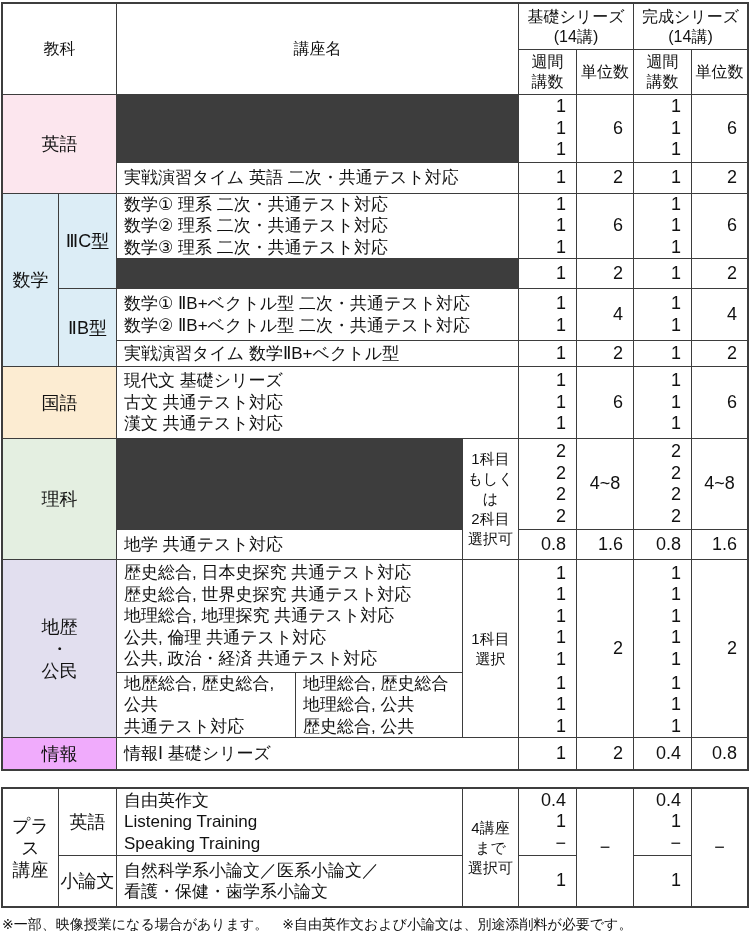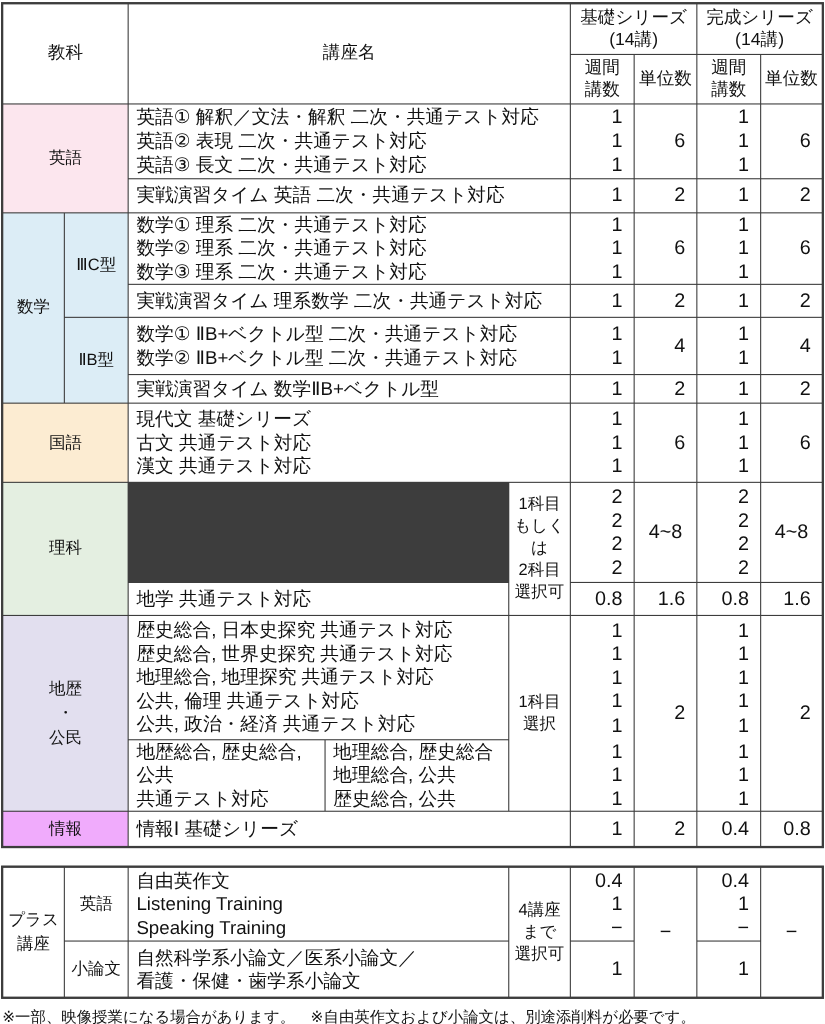--- a/index.html
+++ b/index.html
@@ -32,21 +32,21 @@
     background: #ffffff;
     display: flex;
     flex-direction: column;
     justify-content: center;
     white-space: pre-line;
     font-size: 17px;
     line-height: 21.5px;
     overflow: hidden;
   }
   .hdr   { align-items: center; text-align: center; font-size: 16px; line-height: 20px; }
-  .label { align-items: center; text-align: center; font-size: 15px; line-height: 22px; }
+  .label { align-items: center; text-align: center; font-size: 18px; line-height: 22px; }
   .course { padding-left: 7px; }
   .note  { align-items: center; text-align: center; font-size: 15px; line-height: 20px; }
   .num   { align-items: flex-end; text-align: right; padding-right: 10px; font-size: 18px; }
   .num-c { align-items: center; text-align: center; padding-right: 0; font-size: 18px; }
   .bg-english  { background: #fce6ee; }
   .bg-math     { background: #dcedf6; }
   .bg-japanese { background: #fcecd2; text-align: right; }
   .bg-science  { background: #e4efe1; }
   .bg-social   { background: #e2dfef; }
   .bg-info     { background: #f0abfc; }
@@ -68,23 +68,20 @@
     <div class="cell hdr" style="grid-area:1/8/2/10">完成シリーズ
 (14講)</div>
     <div class="cell hdr" style="grid-area:2/6/3/7">週間
 講数</div>
     <div class="cell hdr" style="grid-area:2/7/3/8">単位数</div>
     <div class="cell hdr" style="grid-area:2/8/3/9">週間
 講数</div>
     <div class="cell hdr" style="grid-area:2/9/3/10">単位数</div>
 
     <div class="cell label bg-english" style="grid-area:3/1/5/3">英語</div>
-    <div class="cell course" style="grid-area:3/3/4/6">英語① 解釈／文法・解釈 二次・共通テスト対応
-英語② 表現 二次・共通テスト対応
-英語③ 長文 二次・共通テスト対応</div>
     <div class="cell num" style="grid-area:3/6/4/7">1
 1
 1</div>
     <div class="cell num" style="grid-area:3/7/4/8">6</div>
     <div class="cell num" style="grid-area:3/8/4/9">1
 1
 1</div>
     <div class="cell num" style="grid-area:3/9/4/10">6</div>
     <div class="cell course" style="grid-area:4/3/5/6">実戦演習タイム 英語 二次・共通テスト対応</div>
     <div class="cell num" style="grid-area:4/6/5/7">1</div>
@@ -100,21 +97,20 @@
 数学② 理系 二次・共通テスト対応
 数学③ 理系 二次・共通テスト対応</div>
     <div class="cell num" style="grid-area:5/6/6/7">1
 1
 1</div>
     <div class="cell num" style="grid-area:5/7/6/8">6</div>
     <div class="cell num" style="grid-area:5/8/6/9">1
 1
 1</div>
     <div class="cell num" style="grid-area:5/9/6/10">6</div>
-    <div class="cell course" style="grid-area:6/3/7/6">実戦演習タイム 理系数学 二次・共通テスト対応</div>
     <div class="cell num" style="grid-area:6/6/7/7">1</div>
     <div class="cell num" style="grid-area:6/7/7/8">2</div>
     <div class="cell num" style="grid-area:6/8/7/9">1</div>
     <div class="cell num" style="grid-area:6/9/7/10">2</div>
 
     <div class="cell course" style="grid-area:7/3/8/6">数学① ⅡB+ベクトル型 二次・共通テスト対応
 数学② ⅡB+ベクトル型 二次・共通テスト対応</div>
     <div class="cell num" style="grid-area:7/6/8/7">1
 1</div>
     <div class="cell num" style="grid-area:7/7/8/8">4</div>

